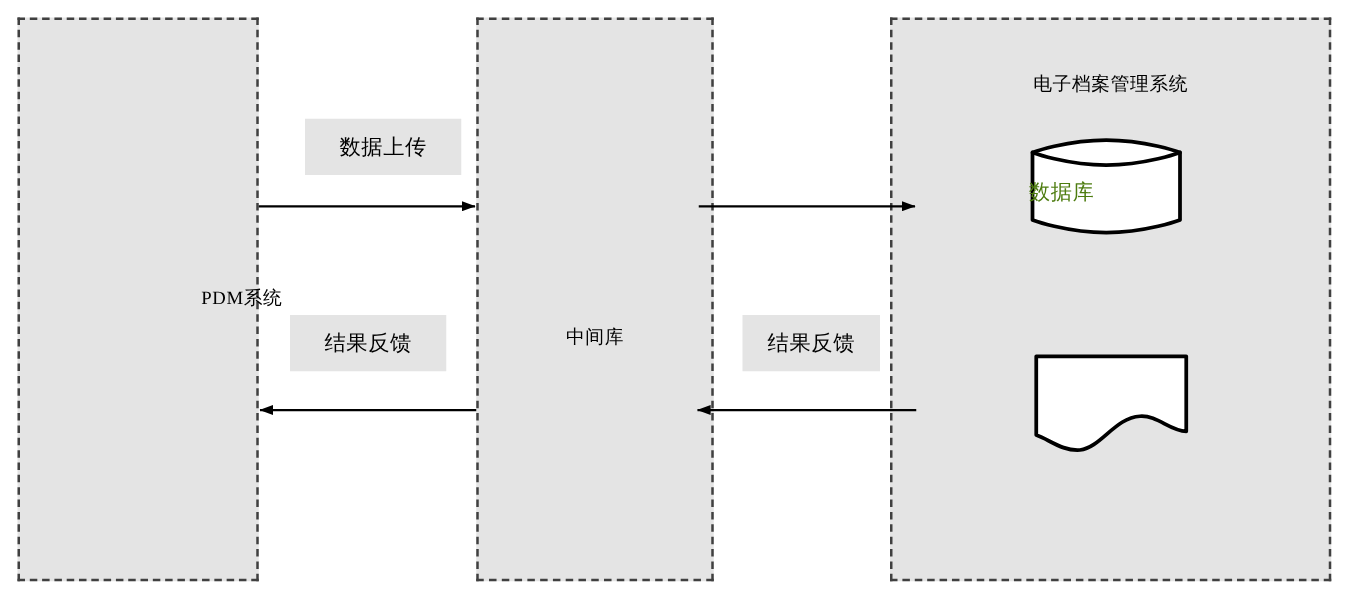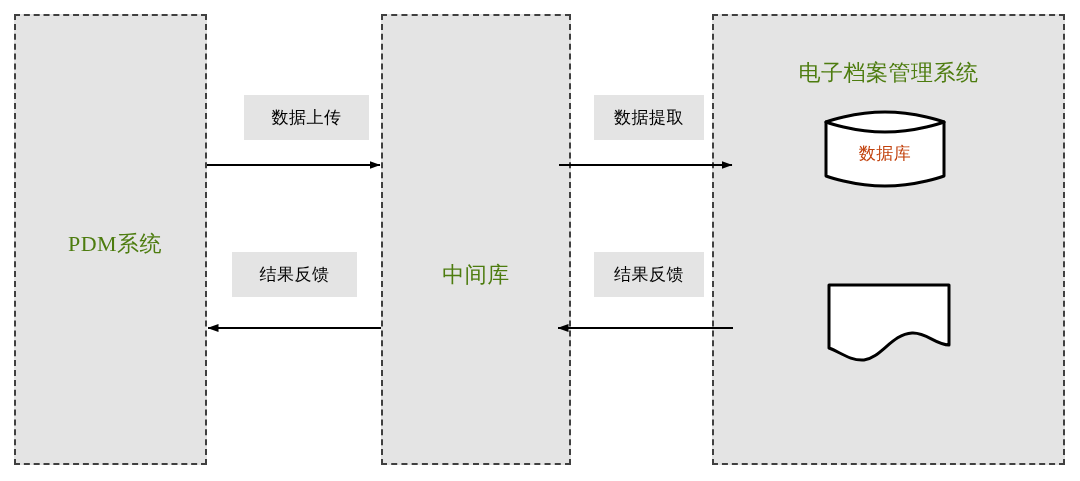--- a/index.html
+++ b/index.html
@@ -19,22 +19,22 @@
     position: absolute;
     background: #e4e4e4;
     border: 2px dashed #404040;
     box-sizing: border-box;
   }
   .zone-label {
     position: absolute;
     left: 0;
     right: 0;
     text-align: center;
-    font-size: 22px;
-    color: #4d7c0f;
+    font-size: 15px;
+    color: #000000;
     letter-spacing: 0.5px;
     white-space: nowrap;
   }
   .flow-label {
     position: absolute;
     background: #e4e4e4;
     color: #000000;
     font-size: 17px;
     text-align: center;
     line-height: 1;
@@ -52,35 +52,35 @@
     height: 481px;
     pointer-events: none;
   }
   .node-shape {
     position: absolute;
   }
   .node-text {
     position: absolute;
     left: 0;
     right: 0;
-    text-align: center;
+    text-align: left;
     font-size: 17px;
-    color: #c2410c;
+    color: #4d7c0f;
     letter-spacing: 0.5px;
     white-space: nowrap;
   }
 </style>
 </head>
 <body>
 
 <div id="canvas">
 
   <div class="zone" style="left:14px; top:14px; width:193px; height:451px;">
   </div>
-  <div class="zone-label" style="left:14px; width:202px; top:229px;">PDM系统</div>
+  <div class="zone-label" style="left:24px; width:202px; top:229px;text-align:right;">PDM系统</div>
 
   <div class="zone" style="left:381px; top:14px; width:190px; height:451px;">
   </div>
   <div class="zone-label" style="left:381px; width:190px; top:229px;margin-top:31px;">中间库</div>
 
   <div class="zone" style="left:712px; top:14px; width:353px; height:451px;">
   </div>
   <div class="zone-label" style="left:712px; width:353px; top:58px;">电子档案管理系统</div>
 
   <div class="node-shape" style="left:823px; top:110px; width:124px; height:78px;">
@@ -94,21 +94,20 @@
   <div class="node-shape" style="left:826px; top:282px; width:126px; height:82px;">
     <svg width="126" height="82" viewBox="0 0 126 82">
       <path d="M3 3 L 123 3 L 123 63 C 110 63, 100 50, 86 51 C 66 52, 55 76, 38 78 C 24 79, 14 70, 3 66 Z" fill="#ffffff" stroke="#000000" stroke-width="3" stroke-linejoin="round"></path>
     </svg>
   </div>
 
   <div class="flow-label" style="left:244px; top:95px; width:125px; height:45px;">数据上传</div>
 
   <div class="flow-label" style="left:232px; top:252px; width:125px; height:45px;">结果反馈</div>
 
-  <div class="flow-label" style="left:594px; top:95px; width:110px; height:45px;">数据提取</div>
 
   <div class="flow-label" style="left:594px; top:252px; width:110px; height:45px;">结果反馈</div>
 
   <svg class="arrow-layer">
     <defs>
       <marker id="head-right" markerWidth="11" markerHeight="8" refX="10.5" refY="4" orient="auto" markerUnits="userSpaceOnUse">
         <path d="M0,0 L11,4 L0,8 Z" fill="#000000"></path>
       </marker>
       <marker id="head-left" markerWidth="11" markerHeight="8" refX="10.5" refY="4" orient="auto" markerUnits="userSpaceOnUse">
         <path d="M0,0 L11,4 L0,8 Z" fill="#000000"></path>

